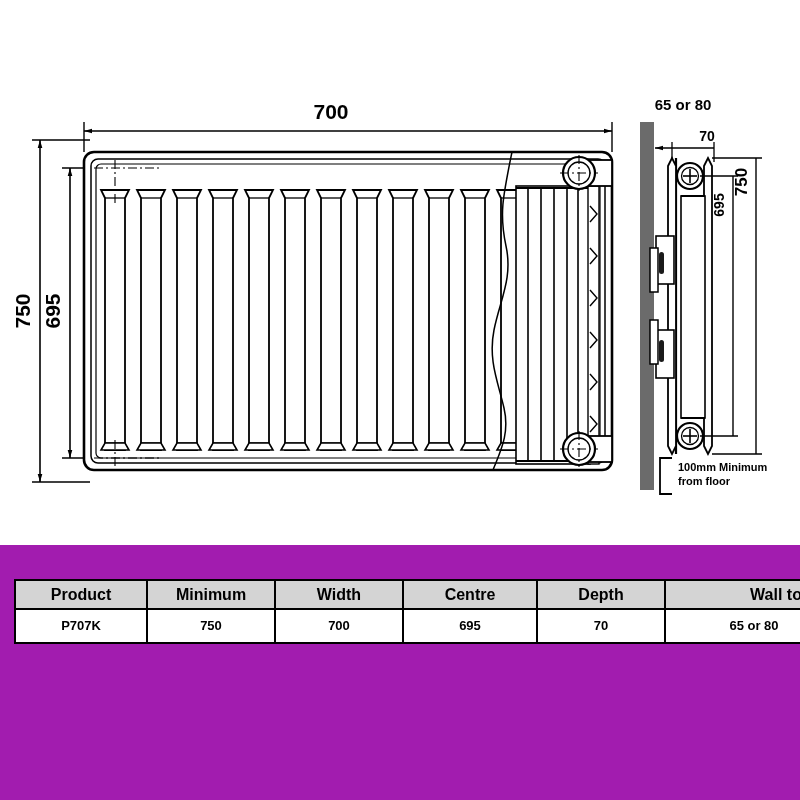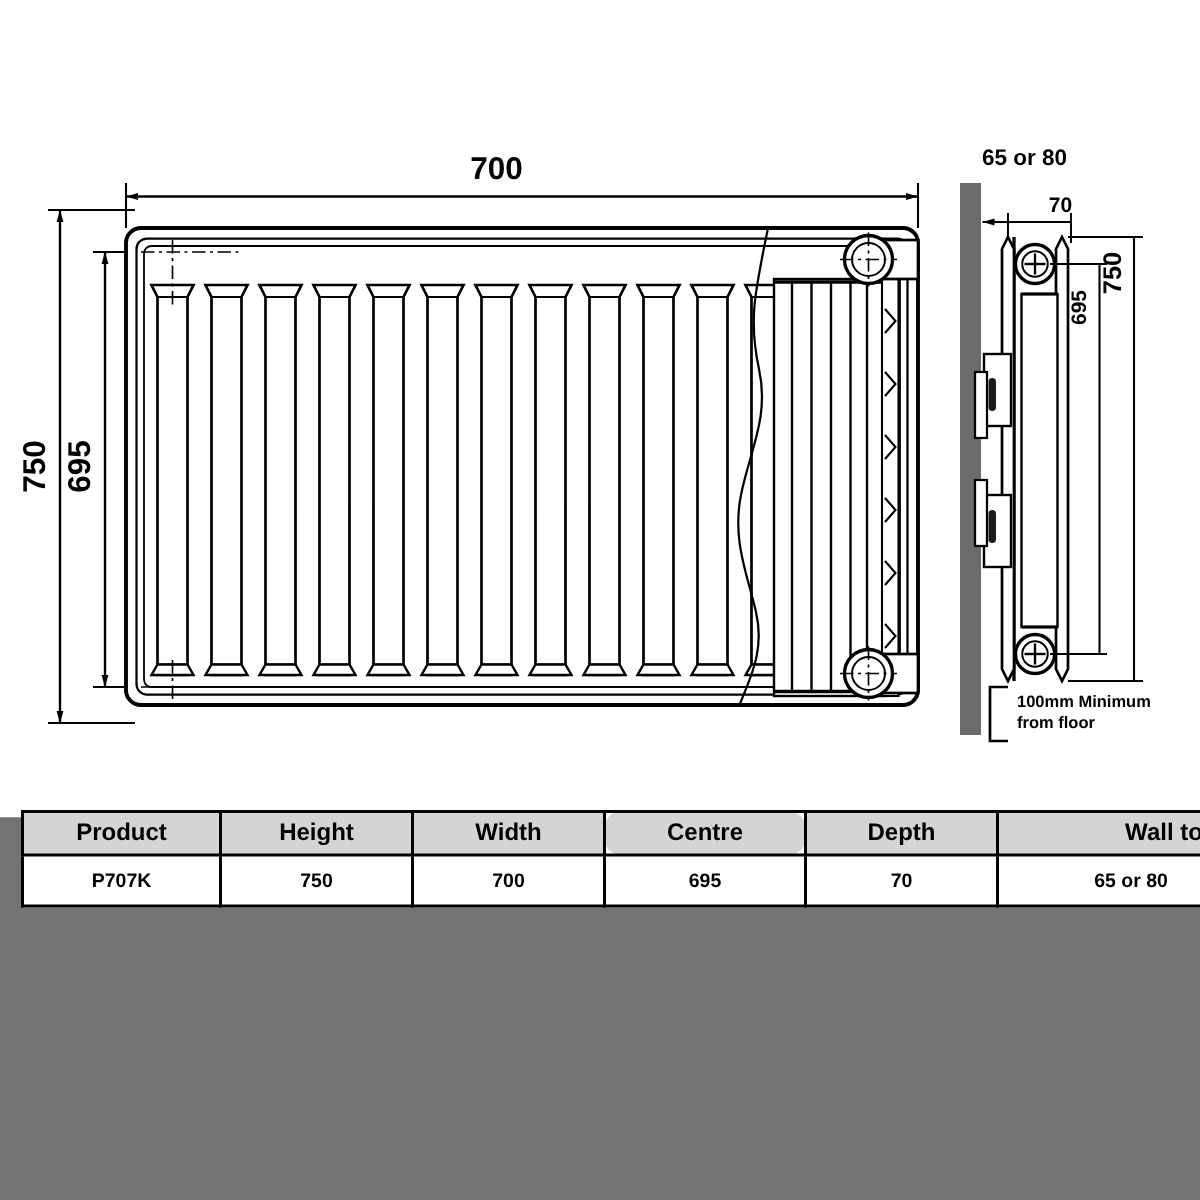--- a/index.html
+++ b/index.html
@@ -12,21 +12,21 @@
     width: 800px;
     height: 800px;
     font-family: "Liberation Sans", sans-serif;
     color: #000000;
     overflow: hidden;
   }
   #page {
     position: relative;
     width: 800px;
     height: 800px;
-    background: #737373;
+    background: #a21caf;
   }
   #drawing-area {
     position: absolute;
     left: 0;
     top: 0;
     width: 800px;
     height: 545px;
   }
   #drawing-svg {
     display: block;
@@ -42,21 +42,21 @@
     font-family: "Liberation Sans", sans-serif;
     font-weight: bold;
     fill: #000000;
     font-size: 11px;
   }
 
   
   #spec-table-wrap {
     position: absolute;
     left: 14px;
-    top: 540px;
+    top: 579px;
     width: 772px;
   }
   table.spec {
     border-collapse: collapse;
     width: 772px;
     table-layout: fixed;
     background: #ffffff;
   }
   table.spec th,
   table.spec td {
@@ -78,21 +78,21 @@
   }
   table.spec td {
     background: #ffffff;
     font-size: 13px;
     height: 32px;
     line-height: 32px;
   }
   table.spec .c0 { width: 130px; }
   table.spec .c1 { width: 126px; }
   table.spec .c2 { width: 126px; margin-left: 12px; }
-  table.spec .c3 { width: 132px; border-radius: 11px; }
+  table.spec .c3 { width: 132px; }
   table.spec .c4 { width: 126px; }
   table.spec .c5 { width: 132px; padding-left: 44px; }
 </style>
 </head>
 <body>
 
 <div id="page">
 
   <div id="drawing-area">
     <svg id="drawing-svg" viewBox="0 0 800 545" xmlns="http://www.w3.org/2000/svg">
@@ -331,21 +331,21 @@
         </g>
       </g>
     </svg>
   </div>
 
   <div id="spec-table-wrap">
     <table class="spec">
       <thead>
         <tr>
           <th class="c0">Product</th>
-          <th class="c1">Height</th>
+          <th class="c1">Minimum</th>
           <th class="c2">Width</th>
           <th class="c3">Centre</th>
           <th class="c4">Depth</th>
           <th class="c5">Wall to</th>
         </tr>
       </thead>
       <tbody>
         <tr>
           <td>P707K</td>
           <td>750</td>

